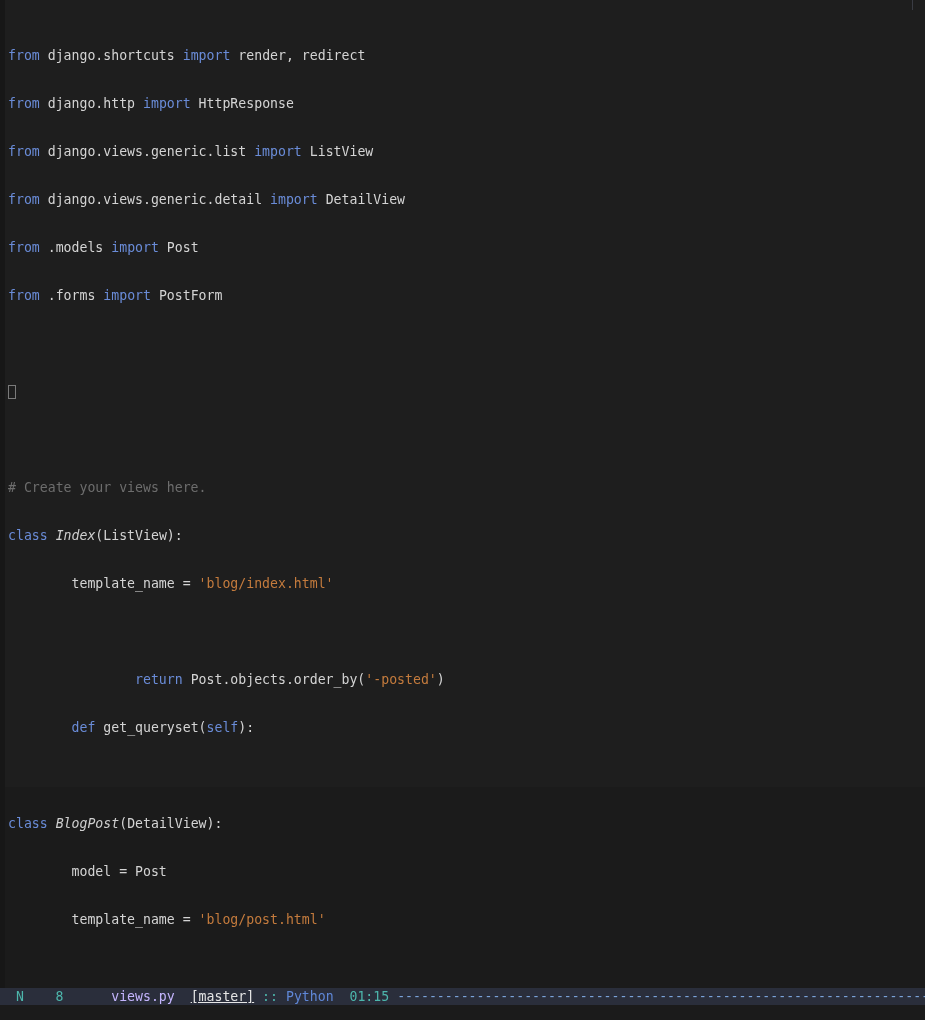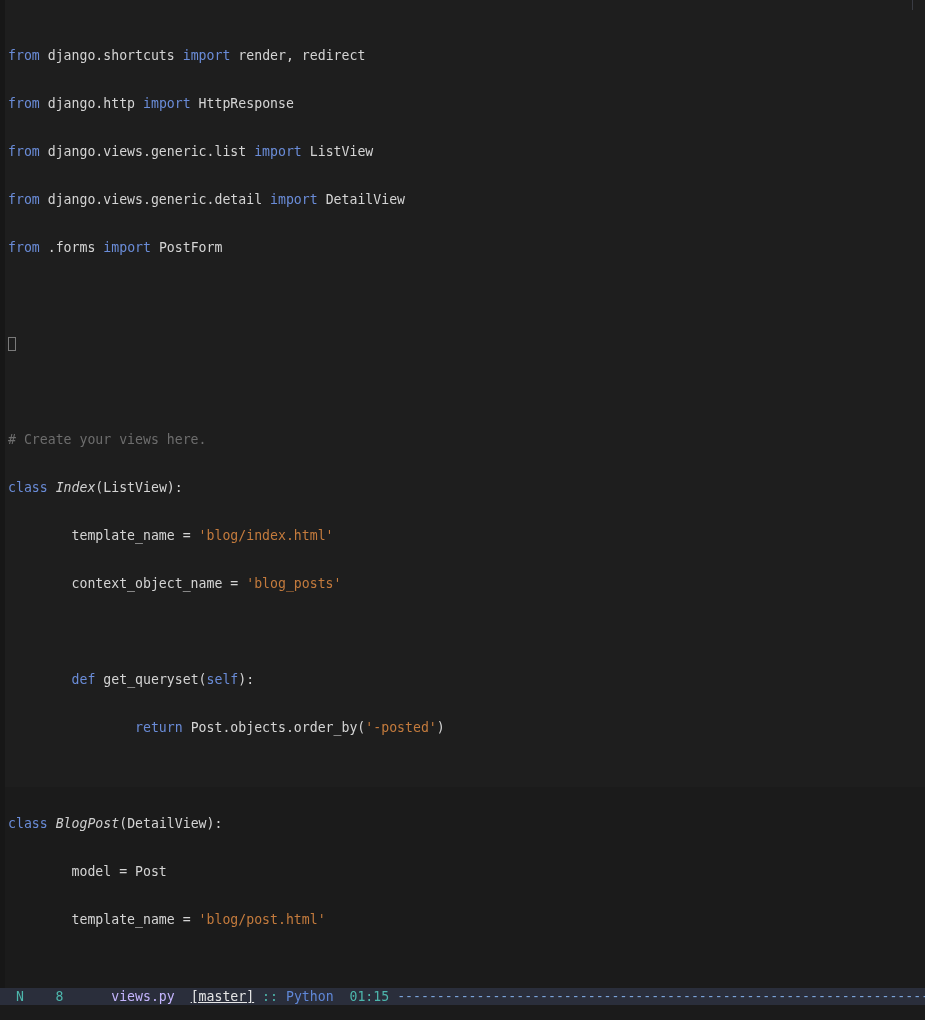--- a/index.html
+++ b/index.html
@@ -113,31 +113,31 @@
 
   <div class="signcol"></div>
   <div class="scrollhint"></div>
 
   <div class="code">
 
     <span class="ln"><span class="kw">from</span> <span class="id">django.shortcuts</span> <span class="kw">import</span> <span class="id">render, redirect</span></span>
     <span class="ln"><span class="kw">from</span> <span class="id">django.http</span> <span class="kw">import</span> <span class="id">HttpResponse</span></span>
     <span class="ln"><span class="kw">from</span> <span class="id">django.views.generic.list</span> <span class="kw">import</span> <span class="id">ListView</span></span>
     <span class="ln"><span class="kw">from</span> <span class="id">django.views.generic.detail</span> <span class="kw">import</span> <span class="id">DetailView</span></span>
+    <span class="ln"><span class="kw">from</span> <span class="id">.models</span> <span class="kw">import</span> <span class="id">Post</span></span>
     <span class="ln"><span class="kw">from</span> <span class="id">.forms</span> <span class="kw">import</span> <span class="id">PostForm</span></span>
     <span class="ln"> </span>
     <span class="ln"><span class="cursor"></span></span>
     <span class="ln"> </span>
     <span class="ln"><span class="com"># Create your views here.</span></span>
     <span class="ln"><span class="kw">class</span> <span class="cls">Index</span><span class="id">(ListView):</span></span>
     <span class="ln"><span class="id">        template_name = </span><span class="str">'blog/index.html'</span></span>
-    <span class="ln"><span class="id">        context_object_name = </span><span class="str">'blog_posts'</span></span>
     <span class="ln"> </span>
+    <span class="ln"><span class="id">                </span><span class="kw">return</span> <span class="id">Post.objects.order_by(</span><span class="str">'-posted'</span><span class="id">)</span></span>
     <span class="ln"><span class="id">        </span><span class="kw">def</span> <span class="fn">get_queryset</span><span class="id">(</span><span class="kw2">self</span><span class="id">):</span></span>
-    <span class="ln"><span class="id">                </span><span class="kw">return</span> <span class="id">Post.objects.order_by(</span><span class="str">'-posted'</span><span class="id">)</span></span>
     <span class="ln"> </span>
     <span class="ln"><span class="kw">class</span> <span class="cls">BlogPost</span><span class="id">(DetailView):</span></span>
     <span class="ln"><span class="id">        model = Post</span></span>
     <span class="ln"><span class="id">        template_name = </span><span class="str">'blog/post.html'</span></span>
     
     
     
     
     
     

